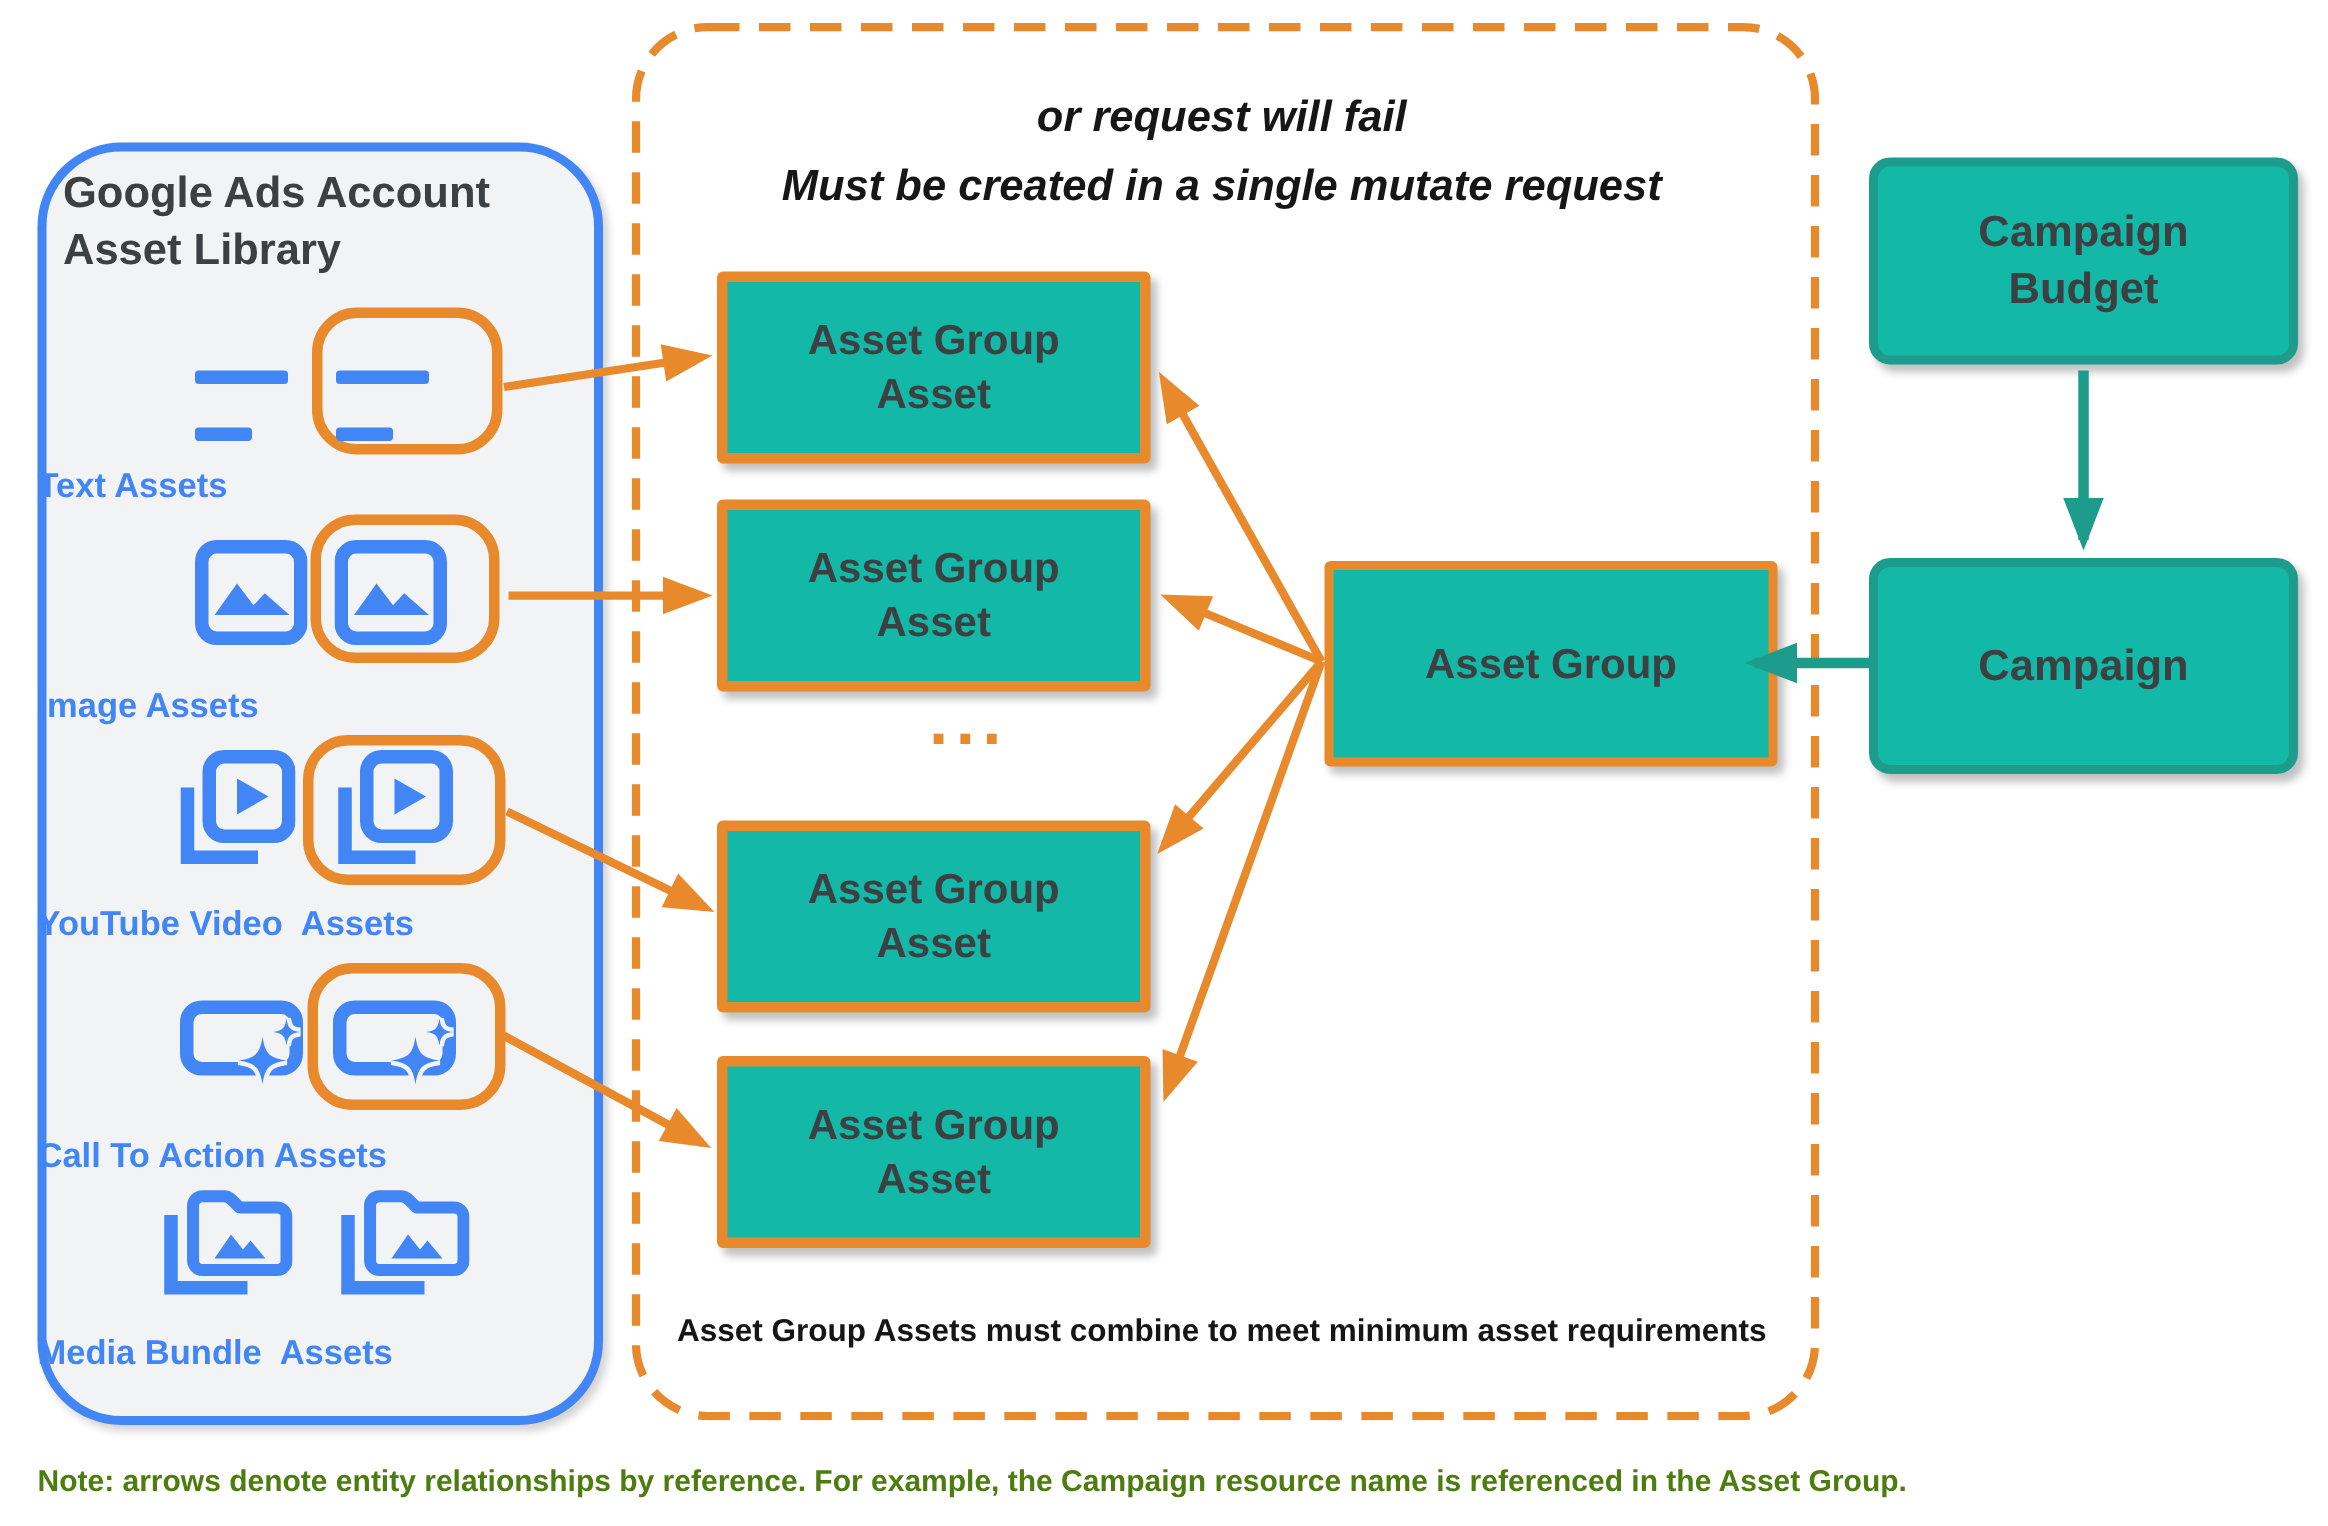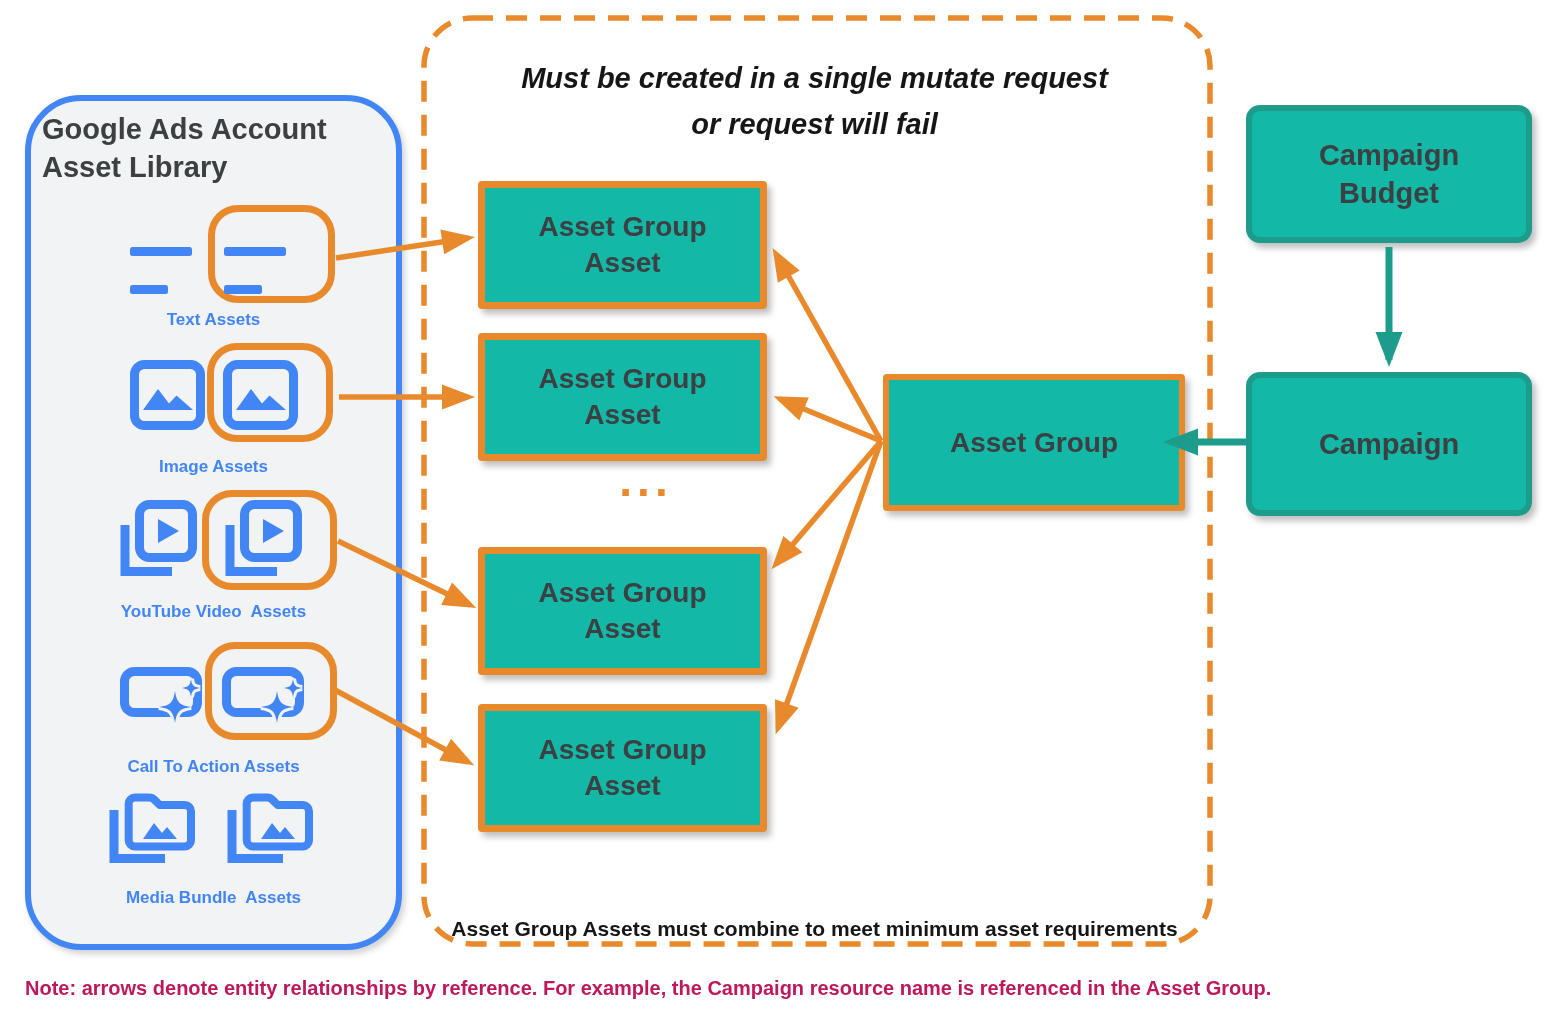--- a/index.html
+++ b/index.html
@@ -12,22 +12,22 @@
   .panel {
     position:absolute; left:25px; top:95px; width:377px; height:855px;
     background:#F1F3F4; border:6px solid #4285F4; border-radius:56px;
     box-sizing:border-box; box-shadow:3px 4px 6px rgba(0,0,0,0.18);
   }
   .panel-title {
     position:absolute; left:42px; top:110px; width:343px; text-align:left;
     font-size:29px; line-height:38px; font-weight:700; color:#3C4043;
   }
   .asset-label {
-    position:absolute; left:25px; width:377px; text-align:center;
-    font-size:17px; font-weight:700; color:#4285F4; white-space:pre;
+    position:absolute; left:25px; width:377px; text-align:left;
+    font-size:23px; font-weight:700; color:#4285F4; white-space:pre;
   }
   .hl {
     position:absolute; box-sizing:border-box;
     border:7px solid #E8892C; border-radius:30px;
   }
   .icon { position:absolute; }
 
   .node {
     position:absolute; box-sizing:border-box; background:#14b8a6;
     display:flex; align-items:center; justify-content:center; text-align:center;
@@ -37,29 +37,29 @@
   .teal-node   { border:6px solid #1E9C8B; border-radius:14px; font-size:29px; line-height:38px; }
   .wrap-210 { width:210px; }
   .wrap-220 { width:220px; }
 
   .mutate-title {
     position:absolute; left:421px; top:55px; width:787px; text-align:center;
     font-size:29px; line-height:46px; font-weight:700; font-style:italic; color:#161616;
   }
   .footnote {
     position:absolute; left:441px; top:876px; width:747px; text-align:center;
-    font-size:21px; font-weight:700; color:#161616;margin-top:41px;
+    font-size:21px; font-weight:700; color:#161616;
   }
   .ellipsis {
     position:absolute; left:596px; top:453px; width:100px; text-align:center;
     font-size:46px; font-weight:700; color:#E8892C; letter-spacing:5px;
   }
   .note {
     position:absolute; left:25px; top:977px; width:1500px;
-    font-size:20px; font-weight:700; color:#be185d;
+    font-size:20px; font-weight:700; color:#4d7c0f;
   }
   .arrows { position:absolute; left:0; top:0; pointer-events:none; }
 </style>
 </head>
 <body>
 
 <svg class="abs" style="left:421px; top:15px;" width="792" height="932" viewBox="0 0 792 932">
   <rect x="3" y="3" width="786" height="926" rx="48" fill="#ffffff" stroke="#E8892C" stroke-width="5.5" stroke-dasharray="21 13"></rect>
 </svg>
 
@@ -120,22 +120,22 @@
   <path d="M38 54 L49 38 L57 48 L62 42 L72 54 Z" fill="#4285F4"></path>
 </svg>
 <svg class="icon" style="left:223px; top:785px;" width="90" height="82" viewBox="0 0 90 82">
   <path d="M9 25 L9 73.5 L60 73.5" fill="none" stroke="#4285F4" stroke-width="9"></path>
   <path d="M30 12.5 h14 c2 0 4 0.8 5.5 2.3 l5.2 5.2 h25 c3.5 0 6.3 2.8 6.3 6.3 v29 c0 3.5 -2.8 6.3 -6.3 6.3 h-49.7 c-3.5 0 -6.3 -2.8 -6.3 -6.3 v-36.5 c0 -3.5 2.8 -6.3 6.3 -6.3 z" fill="none" stroke="#4285F4" stroke-width="8" stroke-linejoin="round"></path>
   <path d="M38 54 L49 38 L57 48 L62 42 L72 54 Z" fill="#4285F4"></path>
 </svg>
 <div class="asset-label" style="top:888px;">Media Bundle  Assets</div>
 
 <div class="mutate-title">
+  <div>or request will fail</div>
   <div>Must be created in a single mutate request</div>
-  <div>or request will fail</div>
 </div>
 
 <div class="node orange-node" style="left:478px; top:181px; width:289px; height:128px;">
   <div class="wrap-210">Asset Group Asset</div>
 </div>
 <div class="node orange-node" style="left:478px; top:333px; width:289px; height:128px;">
   <div class="wrap-210">Asset Group Asset</div>
 </div>
 <div class="ellipsis">...</div>
 <div class="node orange-node" style="left:478px; top:547px; width:289px; height:128px;">

